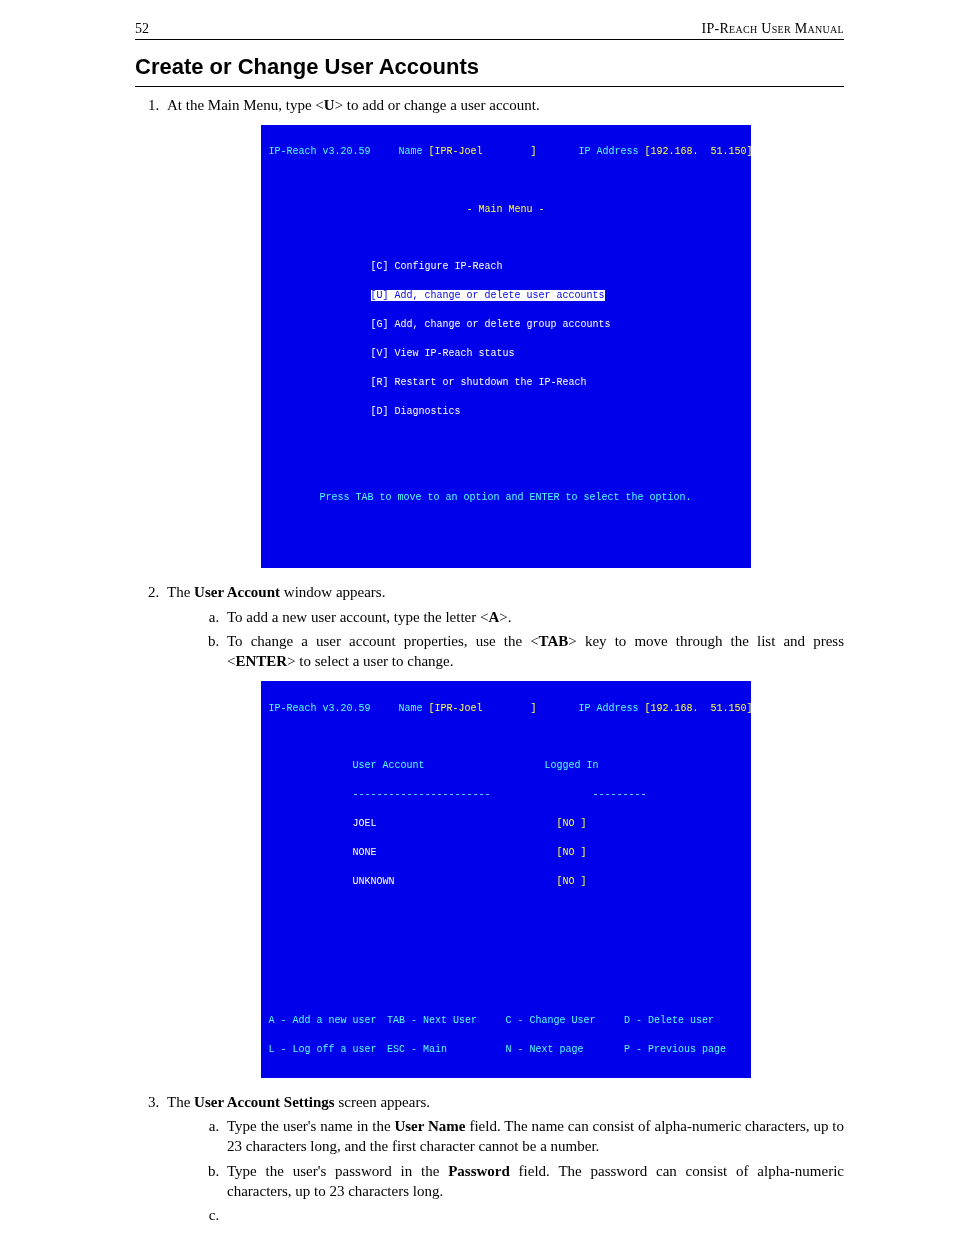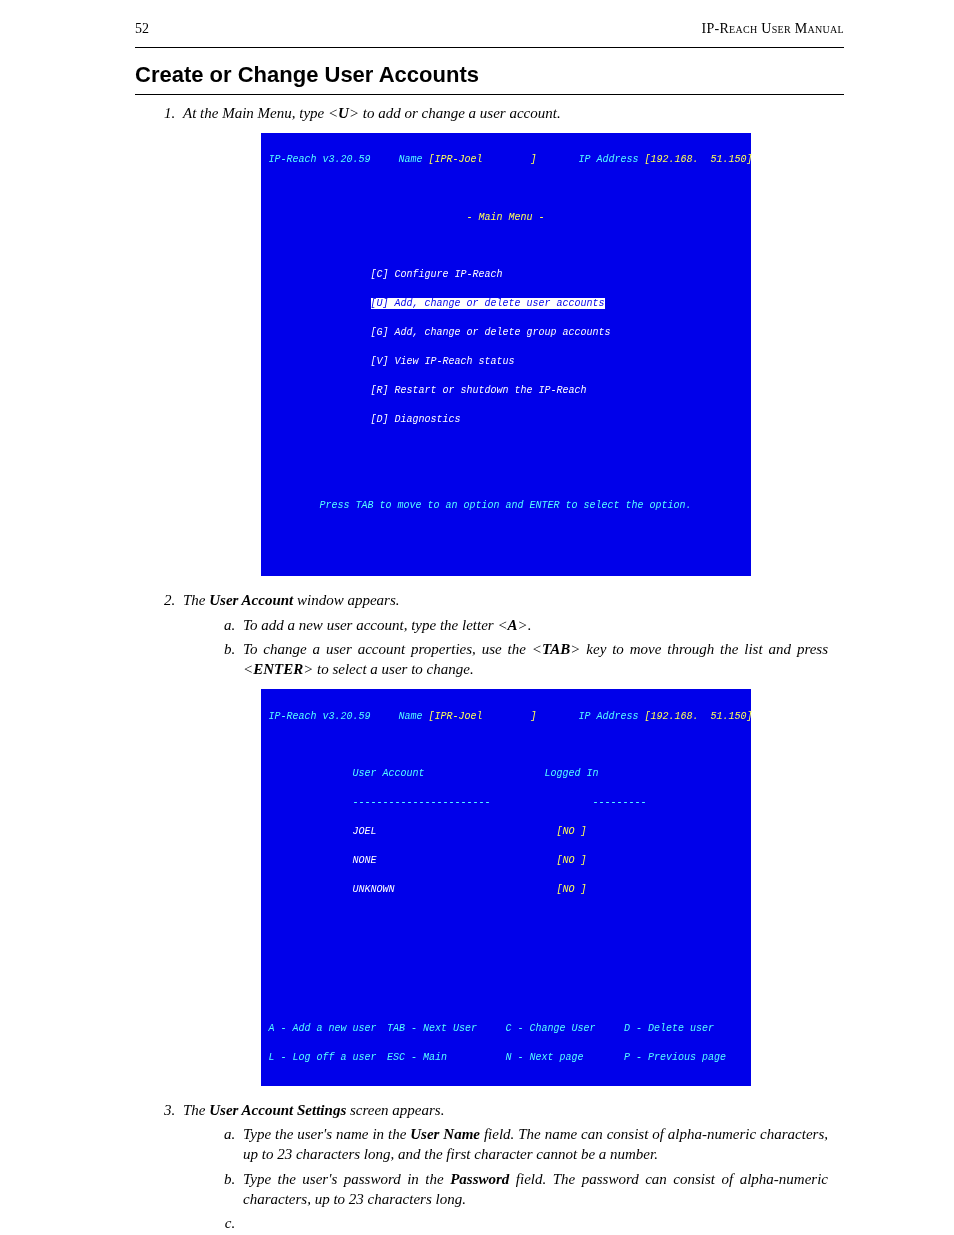--- a/index.html
+++ b/index.html
@@ -9,34 +9,34 @@
     background: #fff;
     margin: 0;
     padding: 20px 110px 40px 135px;
     line-height: 1.35;
   }
   .hdr {
     display: flex;
     justify-content: space-between;
     font-size: 14px;
     border-bottom: 1.5px solid #000;
-    padding-bottom: 8px;
+    padding-bottom: 0;
     margin-bottom: 12px;
   }
   .hdr .right { font-variant: small-caps; letter-spacing: 0.3px; }
   h2.section {
     font-family: Arial, Helvetica, sans-serif;
     font-weight: 900;
     font-size: 22px;
     margin: 6px 0 4px 0;
     border-bottom: 1.5px solid #000;
     padding-bottom: 4px;
   }
   ol.plain { list-style: decimal; padding-left: 28px; margin: 8px 0; }
-  ol.plain > li { padding-left: 4px; margin: 4px 16px; text-align: justify; font-style: italic; }
+  ol.plain > li { padding-left: 4px; margin: 4px 0; text-align: justify; }
   ol.alpha { list-style: lower-alpha; padding-left: 56px; margin: 4px 0; }
   ol.alpha > li { padding-left: 4px; margin: 4px 0; text-align: justify; }
 
   .term {
     width: 490px;
     margin: 10px auto 14px auto;
     background: #0000ea;
     color: #ffffff;
     font-family: "Courier New", monospace;
     font-size: 10px;

